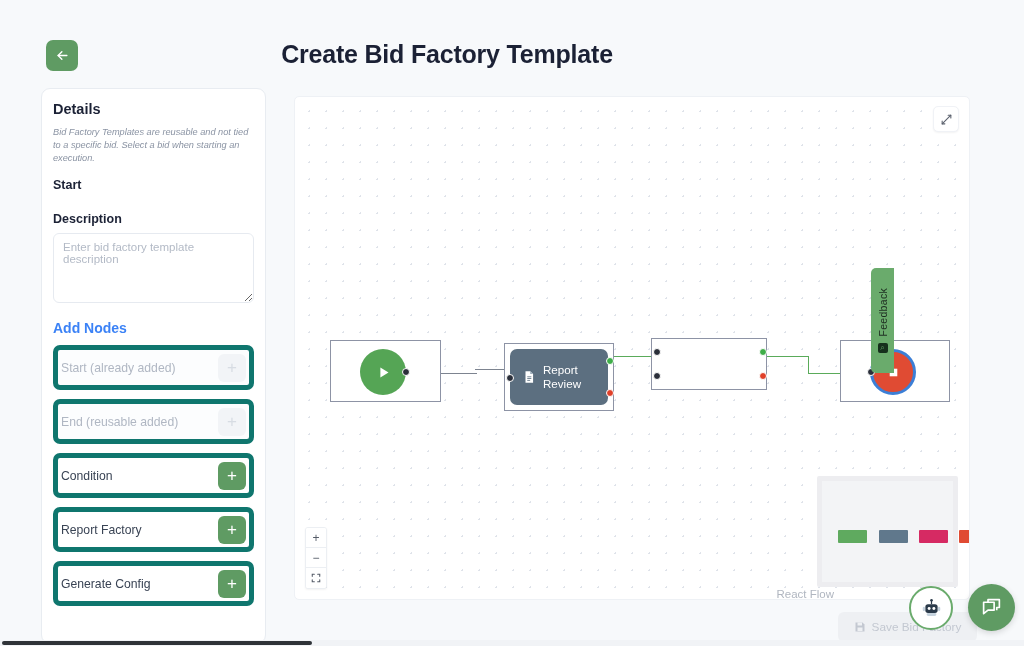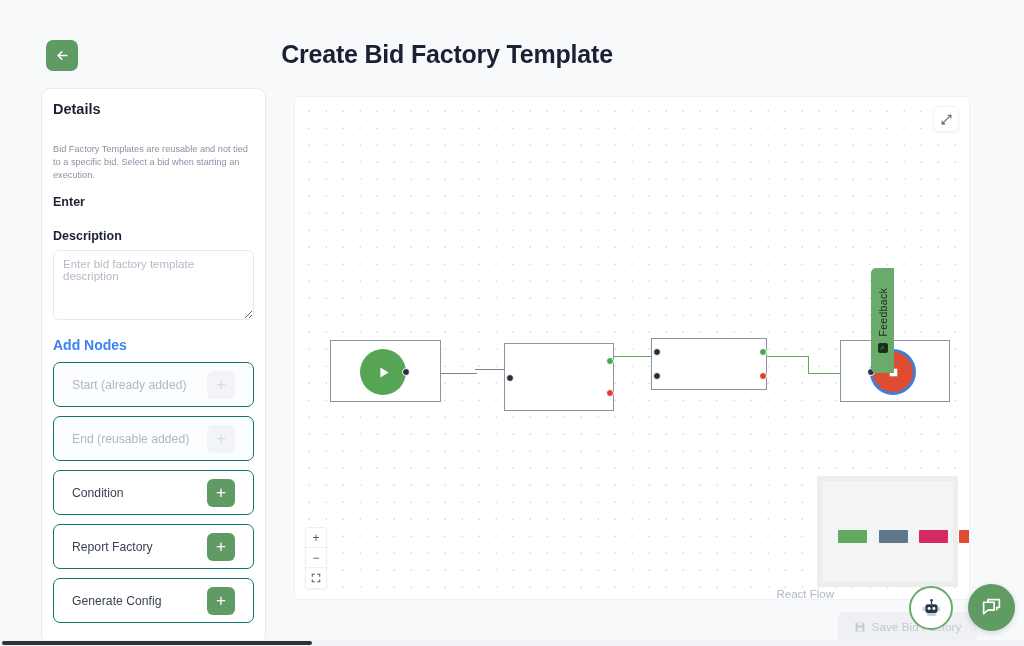--- a/index.html
+++ b/index.html
@@ -26,45 +26,45 @@
   }
 
   
   .sidebar {
     position: absolute; left: 41px; top: 88px;
     width: 225px; height: 556px;
     background: #ffffff; border: 1px solid #e8ecf1;
     border-radius: 9px; padding: 12px 11px 0 11px;
     overflow: hidden;
   }
-  .sb-h1 { font-size: 14.5px; font-weight: bold; color: #1b2135; margin-bottom: 26px; }
+  .sb-h1 { font-size: 14.5px; font-weight: bold; color: #1b2135; margin-bottom: 9px; }
   .sb-note {
-    font-size: 9.2px; color: #8a93a3;
+    font-size: 9.2px; font-style: italic; color: #8a93a3;
     line-height: 1.42; margin-bottom: 13px;
   }
   .sb-label { font-size: 12.5px; font-weight: bold; color: #1b2135; margin-bottom: 7px; }
   .sb-input {
     width: 100%; height: 29px; border: 1px solid #e6eaf0; border-radius: 6px;
     padding: 0 9px; font-size: 11.5px; color: #2b3purple;
     font-family: "Liberation Sans", sans-serif; outline: none; background: #fff;
   }
   .sb-input::placeholder { color: #b3bac6; }
   .sb-textarea {
     width: 100%; height: 70px; border: 1px solid #e6eaf0; border-radius: 6px;
     padding: 7px 9px; font-size: 11.5px; resize: vertical;
     font-family: "Liberation Sans", sans-serif; outline: none; background: #fff;
   }
   .sb-textarea::placeholder { color: #b3bac6; }
   .sb-gap-a { height: 13px; }
   .sb-h2 { font-size: 14px; font-weight: bold; color: #3b82f6; margin: 13px 0 9px 0; }
 
   .node-row {
     display: flex; align-items: center; justify-content: space-between;
-    height: 45px; border: 1px solid #0f766e; border-radius: 7px;
-    padding: 0 18px; margin-bottom: 9px; background: #fff;
+    height: 45px; border: 5px solid #0f766e; border-radius: 7px;
+    padding: 0 3px; margin-bottom: 9px; background: #fff;
   }
   .node-row.disabled { background: #fcfdfe; }
   .node-row-label { font-size: 12.2px; color: #394354; }
   .node-row.disabled .node-row-label { color: #b0b7c3; }
   .add-btn {
     width: 28px; height: 28px; border-radius: 6px; border: none;
     background: #5f9b63; color: #fff; font-size: 17px; line-height: 1;
     display: flex; align-items: center; justify-content: center; cursor: pointer;
     font-family: "Liberation Sans", sans-serif;
   }
@@ -203,21 +203,21 @@
       <line x1="19" y1="12" x2="5" y2="12"></line>
         <polyline points="11 18 5 12 11 6"></polyline>
     </svg>
   </button>
   <div class="page-title">Create Bid Factory Template</div>
 
   <div class="sidebar">
     <div class="sb-h1">Details</div>
     <div class="sb-note">Bid Factory Templates are reusable and not tied to a specific bid. Select a bid when starting an execution.</div>
 
-    <div class="sb-label">Enter</div>
+    <div class="sb-label">Start</div>
     <div class="sb-gap-a"></div>
 
     <div class="sb-label">Description</div>
     <textarea class="sb-textarea" placeholder="Enter bid factory template description" style=""></textarea>
 
     <div class="sb-h2">Add Nodes</div>
 
     <div class="node-row disabled">
       <span class="node-row-label">Start (already added)</span>
       <button class="add-btn disabled">+</button>
@@ -260,20 +260,33 @@
     <div class="fnode start-node">
       <div class="circle-start">
         <svg width="15" height="15" viewBox="0 0 24 24" fill="#ffffff">
           <polygon points="7,4 20,12 7,20"></polygon>
         </svg>
       </div>
       <div class="handle h-dark" style="left:71px; top:27px;"></div>
     </div>
 
     <div class="fnode report-node">
+      <div class="box-report">
+        <svg width="14" height="16" viewBox="0 0 24 24" fill="#ffffff">
+          <path d="M6 2h8l5 5v15H6z" fill="#ffffff"></path>
+          <path d="M14 2v5h5" fill="#9fb0bd"></path>
+          <rect x="9" y="11" width="7" height="1.4" fill="#5c6f80"></rect>
+          <rect x="9" y="14" width="7" height="1.4" fill="#5c6f80"></rect>
+          <rect x="9" y="17" width="5" height="1.4" fill="#5c6f80"></rect>
+        </svg>
+        <div>
+          <div class="node-text">Report</div>
+          <div class="node-text">Review</div>
+        </div>
+      </div>
       <div class="handle h-dark" style="left:1px;  top:30px;"></div>
       <div class="handle h-green" style="left:101px; top:13px;"></div>
       <div class="handle h-red" style="left:101px; top:45px;"></div>
     </div>
 
     <div class="fnode comb-node">
       <div class="handle h-dark" style="left:1px;   top:9px;"></div>
       <div class="handle h-dark" style="left:1px;   top:33px;"></div>
       <div class="handle h-green" style="left:107px; top:9px;"></div>
       <div class="handle h-red" style="left:107px; top:33px;"></div>

